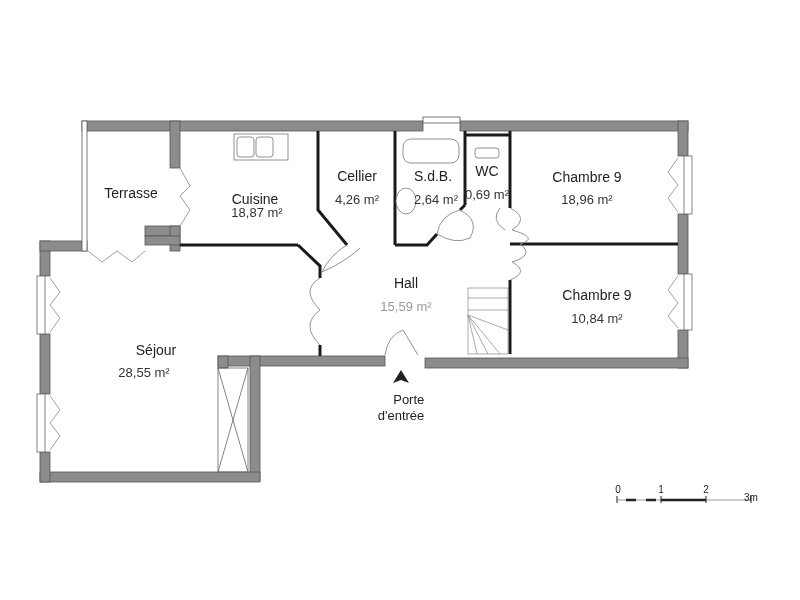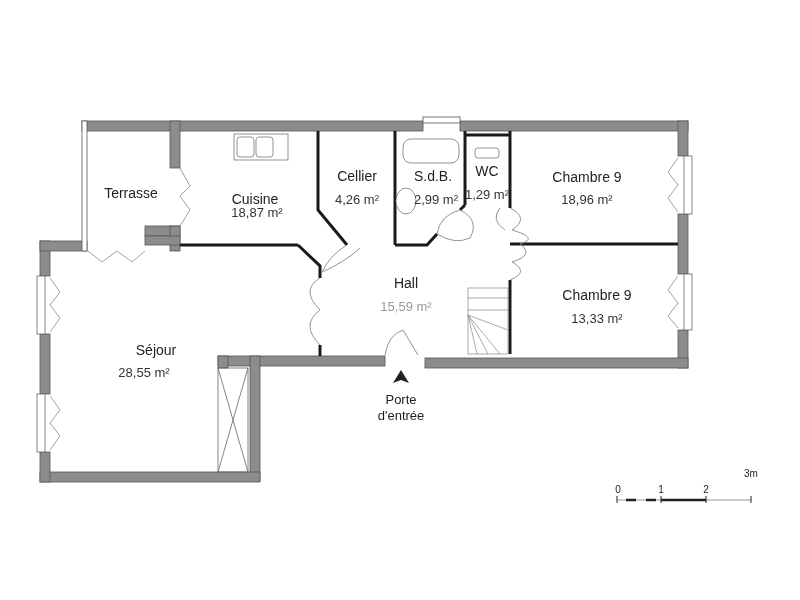--- a/index.html
+++ b/index.html
@@ -1,21 +1,21 @@
 <!DOCTYPE html>
 <html><head>
 <meta charset="utf-8">
 <style>
   html, body { margin:0; padding:0; background:#ffffff; }
   body { width:800px; height:600px; position:relative; overflow:hidden; font-family:"Liberation Sans", sans-serif; }
   #plan { position:absolute; left:0; top:0; width:800px; height:600px; }
   .lbl { position:absolute; color:#222; font-family:"Liberation Sans", sans-serif; white-space:nowrap; transform:translate(-50%,-50%); }
   .room-name { font-size:14px; }
   .room-area { font-size:13px; color:#333; }
-  .entry { font-size:13px; text-align:center; line-height:16px; }
+  .entry { font-size:13px; text-align:right; line-height:16px; }
   .scale-lbl { position:absolute; font-size:10px; color:#222; transform:translateX(-50%); }
 </style>
 </head>
 <body>
 
 <svg id="plan" viewBox="0 0 800 600" xmlns="http://www.w3.org/2000/svg">
 
   <g fill="#8c8c8c" stroke="#555" stroke-width="0.8">
 
     <rect x="82" y="121" width="341" height="10"></rect>
@@ -133,44 +133,44 @@
 <div>
   <div class="lbl room-name" style="left:255px;top:199px">Cuisine</div>
   <div class="lbl room-area" style="left:257px;top:212px">18,87 m²</div>
 </div>
 <div>
   <div class="lbl room-name" style="left:357px;top:176px">Cellier</div>
   <div class="lbl room-area" style="left:357px;top:199px">4,26 m²</div>
 </div>
 <div>
   <div class="lbl room-name" style="left:433px;top:176px">S.d.B.</div>
-  <div class="lbl room-area" style="left:436px;top:199px">2,99 m²</div>
+  <div class="lbl room-area" style="left:436px;top:199px">2,64 m²</div>
 </div>
 <div>
   <div class="lbl room-name" style="left:487px;top:171px">WC</div>
-  <div class="lbl room-area" style="left:487px;top:194px">1,29 m²</div>
+  <div class="lbl room-area" style="left:487px;top:194px">0,69 m²</div>
 </div>
 <div>
   <div class="lbl room-name" style="left:587px;top:177px">Chambre 9</div>
   <div class="lbl room-area" style="left:587px;top:199px">18,96 m²</div>
 </div>
 <div>
   <div class="lbl room-name" style="left:406px;top:283px">Hall</div>
   <div class="lbl room-area" style="left:406px;top:306px;color:#999">15,59 m²</div>
 </div>
 <div>
   <div class="lbl room-name" style="left:597px;top:295px">Chambre 9</div>
-  <div class="lbl room-area" style="left:597px;top:318px">13,33 m²</div>
+  <div class="lbl room-area" style="left:597px;top:318px">10,84 m²</div>
 </div>
 <div>
   <div class="lbl room-name" style="left:156px;top:350px">Séjour</div>
   <div class="lbl room-area" style="left:144px;top:372px">28,55 m²</div>
 </div>
 
 <div class="lbl entry" style="left:401px;top:408px">
   <div>Porte</div>
   <div>d'entrée</div>
 </div>
 
 <div class="scale-lbl" style="left:618px;top:484px">0</div>
 <div class="scale-lbl" style="left:661px;top:484px">1</div>
 <div class="scale-lbl" style="left:706px;top:484px">2</div>
-<div class="scale-lbl" style="left:751px;top:468px">3m</div>
+<div class="scale-lbl" style="left:751px;top:492px">3m</div>
 
 </body></html>

